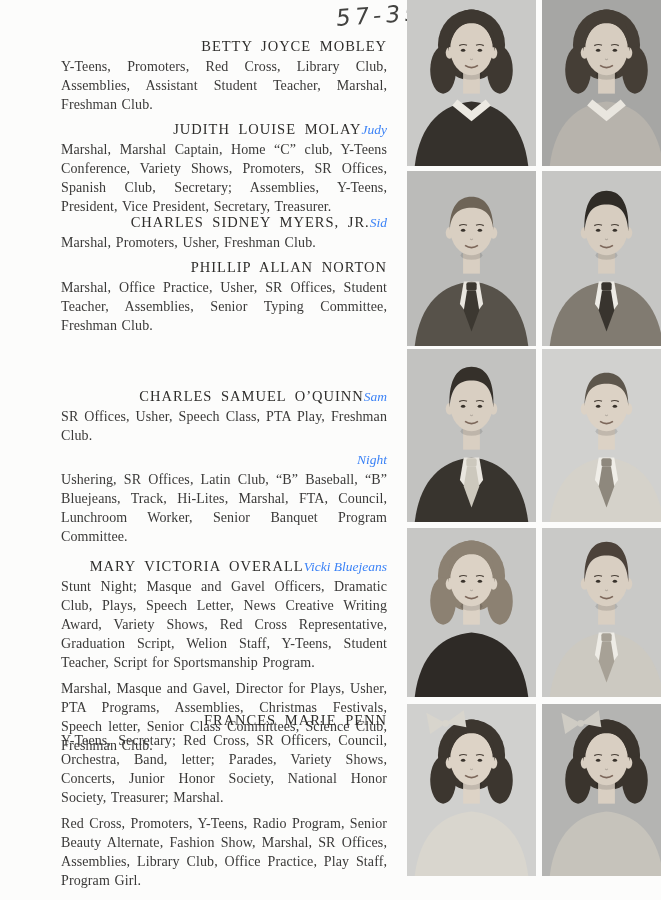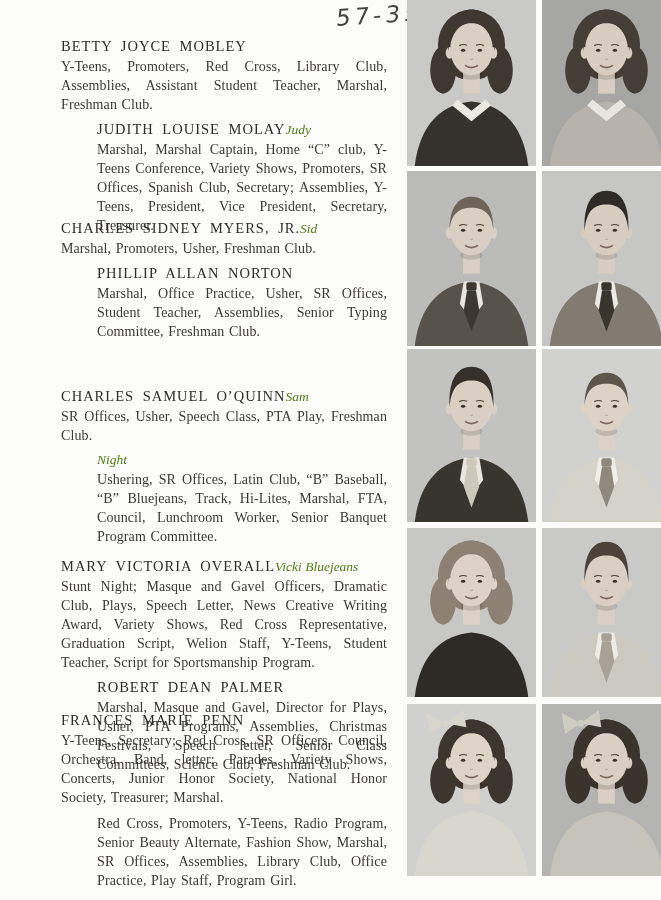--- a/index.html
+++ b/index.html
@@ -15,27 +15,27 @@
     position:absolute;top:2px;left:336px;
     font-family:"DejaVu Sans",sans-serif;
     font-size:23px;color:#434341;
     letter-spacing:4px;
     transform:rotate(-4deg) skewX(-9deg);
     white-space:nowrap;
   }
   
   .text-col{position:absolute;left:0;top:0;width:400px;height:900px;}
   .block{position:absolute;left:61px;width:326px;}
-  .entry + .entry{margin-top:7px;margin-left:36px;}
-  .entry-head{display:flex;justify-content:flex-start;align-items:baseline;}
+  .entry + .entry{margin-top:7px;}
+  .entry-head{display:flex;justify-content:flex-end;align-items:baseline;}
   .s-name{
     font-size:14.5px;letter-spacing:1px;word-spacing:4px;
     color:#2e2d2b;white-space:nowrap;
   }
-  .s-nick{font-style:italic;font-size:13.5px;color:#4d7c0f;}
+  .s-nick{font-style:italic;font-size:13.5px;color:#3b82f6;}
   .s-acts{
     margin:2px 0 0 0;
     font-size:14px;line-height:1.36;
     text-align:justify;text-align-last:left;
     word-spacing:1px;letter-spacing:0.1px;
     color:#3a3938;
   }
   
   .photo{
     position:absolute;overflow:hidden;background:#c4c4c2;
@@ -57,21 +57,21 @@
           <p class="s-acts">Y-Teens, Promoters, Red Cross, Library Club, Assemblies, Assistant Student Teacher, Marshal, Freshman Club.</p>
         </div>
         <div class="entry">
           <div class="entry-head">
             <span class="s-name">JUDITH LOUISE MOLAY</span>
             <span class="s-nick">Judy</span>
           </div>
           <p class="s-acts">Marshal, Marshal Captain, Home “C” club, Y-Teens Conference, Variety Shows, Promoters, SR Offices, Spanish Club, Secretary; Assemblies, Y-Teens, President, Vice President, Secretary, Treasurer.</p>
         </div>
       </div>
-      <div class="block" style="top: 220px;">
+      <div class="block" style="top: 214px;">
         <div class="entry">
           <div class="entry-head">
             <span class="s-name">CHARLES SIDNEY MYERS, JR.</span>
             <span class="s-nick">Sid</span>
           </div>
           <p class="s-acts">Marshal, Promoters, Usher, Freshman Club.</p>
         </div>
         <div class="entry">
           <div class="entry-head">
             <span class="s-name">PHILLIP ALLAN NORTON</span>
@@ -96,23 +96,20 @@
       </div>
       <div class="block" style="top: 558px;">
         <div class="entry">
           <div class="entry-head">
             <span class="s-name">MARY VICTORIA OVERALL</span>
             <span class="s-nick">Vicki Bluejeans</span>
           </div>
           <p class="s-acts">Stunt Night; Masque and Gavel Officers, Dramatic Club, Plays, Speech Letter, News Creative Writing Award, Variety Shows, Red Cross Representative, Graduation Script, Welion Staff, Y-Teens, Student Teacher, Script for Sportsmanship Program.</p>
         </div>
         <div class="entry">
-          <div class="entry-head">
-            <span class="s-name">ROBERT DEAN PALMER</span>
-          </div>
           <p class="s-acts">Marshal, Masque and Gavel, Director for Plays, Usher, PTA Programs, Assemblies, Christmas Festivals, Speech letter, Senior Class Committees, Science Club, Freshman Club.</p>
         </div>
       </div>
       <div class="block" style="top: 712px;">
         <div class="entry">
           <div class="entry-head">
             <span class="s-name">FRANCES MARIE PENN</span>
           </div>
           <p class="s-acts">Y-Teens, Secretary; Red Cross, SR Officers, Council, Orchestra, Band, letter; Parades, Variety Shows, Concerts, Junior Honor Society, National Honor Society, Treasurer; Marshal.</p>
         </div>

